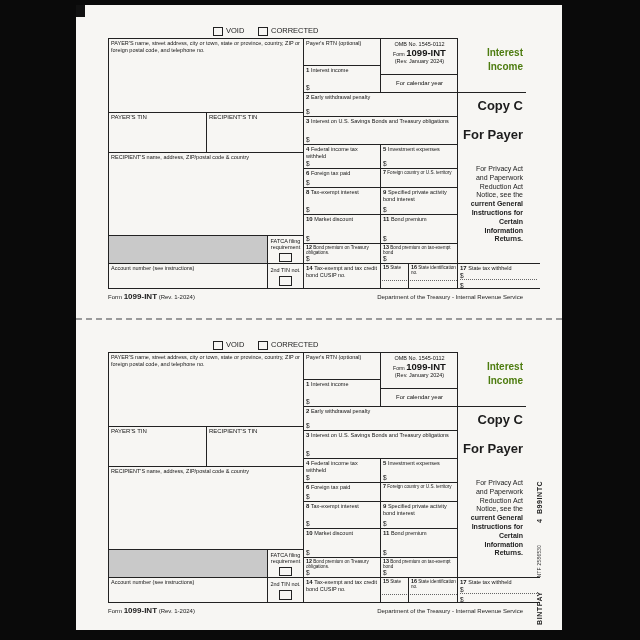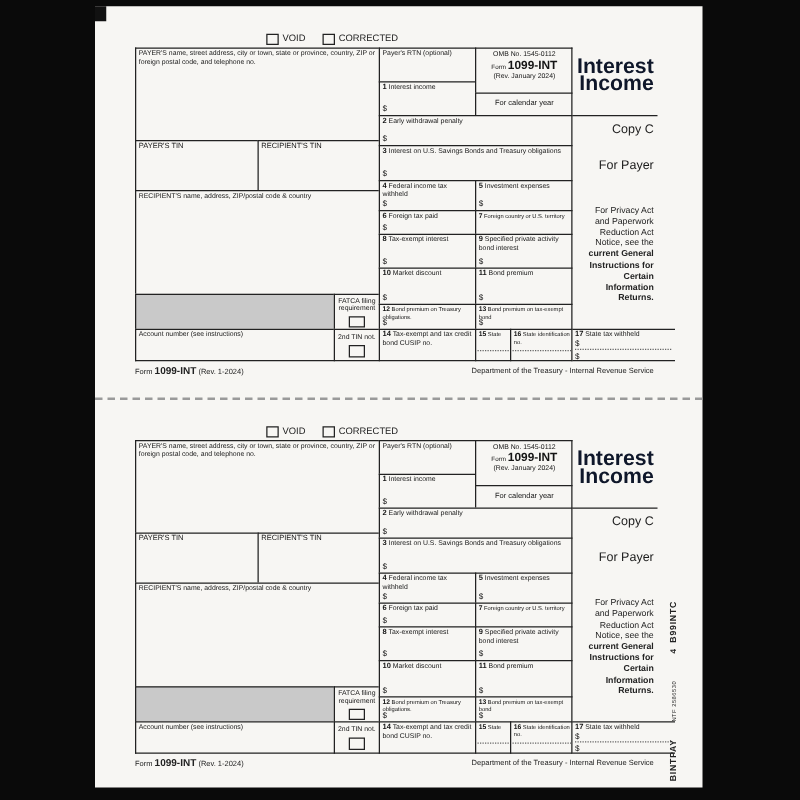--- a/index.html
+++ b/index.html
@@ -28,22 +28,22 @@
   .shade{background:#c9c9c9;}
   .num{font-weight:bold;font-size:6px;}
   .sm{font-size:4.6px;line-height:5.4px;}
   .sm .num{font-size:5.4px;}
   .dol{position:absolute;left:2px;bottom:1px;font-size:6.5px;line-height:6.5px;}
   .cb{position:absolute;box-sizing:border-box;border:1px solid #222;background:transparent;}
   .cb-label{position:absolute;font-size:7.5px;line-height:9px;color:#222;}
   .center{display:flex;flex-direction:column;align-items:center;justify-content:center;text-align:center;}
   .dotline{position:absolute;left:1px;right:1px;border-bottom:1px dotted #666;}
   .rt{position:absolute;text-align:right;}
-  .title{font-weight:bold;font-size:17px;line-height:13.5px;color:#0f172a;}
-  .copyline{font-weight:normal;font-size:10px;}
+  .title{font-weight:bold;font-size:10px;line-height:13.5px;color:#4d7c0f;}
+  .copyline{font-weight:bold;font-size:13px;}
   .privacy{font-size:7px;line-height:8.8px;color:#222;}
   .privacy .b{font-weight:bold;}
   .divline{position:absolute;border-top:1px solid #222;}
   .foot{position:absolute;font-size:6px;color:#222;}
   .foot .fn{font-size:8px;font-weight:bold;}
   .side-strip{
     position:absolute;left:455px;top:620px;width:190px;height:16px;
     transform:rotate(-90deg);transform-origin:0 0;
     display:flex;align-items:center;white-space:nowrap;color:#222;
   }

